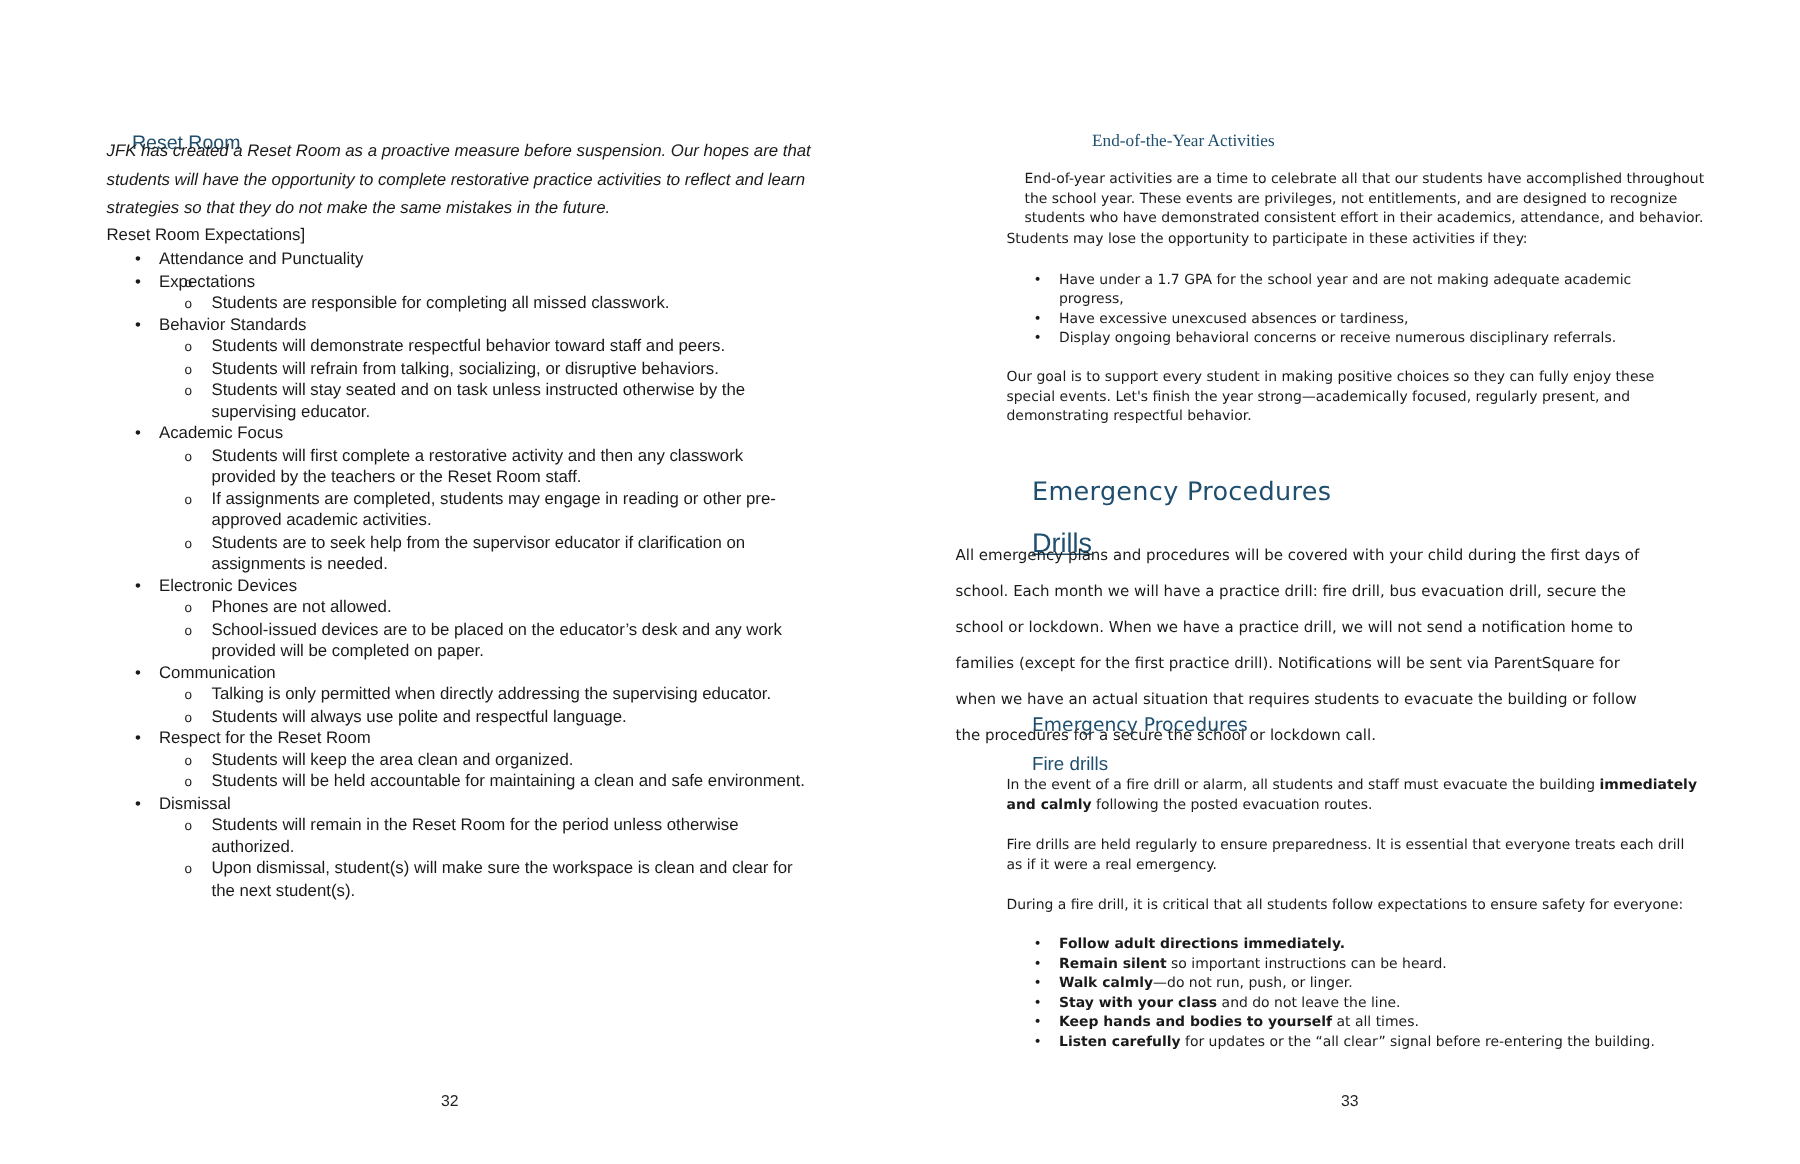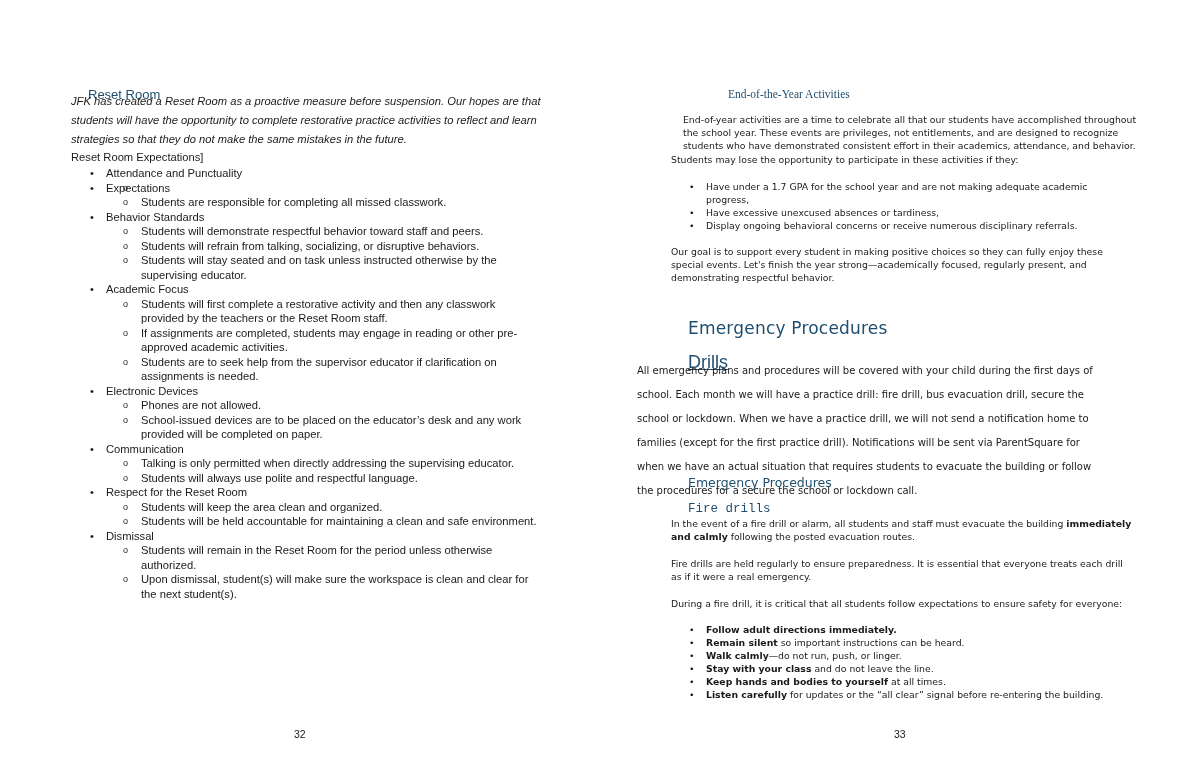--- a/index.html
+++ b/index.html
@@ -23,21 +23,21 @@
   .lp-sub .bul { position: absolute; left: 52px; top: 0; font-size: 9px; }
   .rp-title1 { position: absolute; left: 711px; top: 71px; font-size: 11.5px; font-family: Liberation Serif, serif; }
   .rp-para { position: absolute; left: 671px; width: 462px; font-size: 9.3px; line-height: 13px; font-family: "DejaVu Sans", sans-serif; }
   .rp-list { position: absolute; left: 671px; width: 462px; font-size: 9.3px; line-height: 13px; font-family: "DejaVu Sans", sans-serif; }
   .rp-li { position: relative; padding-left: 35px; }
   .rp-li .bul { position: absolute; left: 18px; top: 0; }
   .rp-h1 { position: absolute; left: 671px; top: 301px; font-size: 17px; font-family: "DejaVu Sans", sans-serif; letter-spacing: 0.2px; }
   .rp-h2 { position: absolute; left: 671px; top: 335px; font-size: 18px; font-family: "Liberation Sans", sans-serif; text-decoration: underline; }
   .rp-para2 { position: absolute; left: 637px; top: 359px; width: 462px; font-size: 10px; line-height: 24px; font-family: "DejaVu Sans", sans-serif; }
   .rp-h3 { position: absolute; left: 671px; top: 458px; font-size: 12.5px; font-family: "DejaVu Sans", sans-serif; }
-  .rp-h4 { position: absolute; left: 671px; top: 485px; font-size: 12.5px; font-family: Liberation Mono, monospace; }
+  .rp-h4 { position: absolute; left: 671px; top: 485px; font-size: 12.5px; font-family: Liberation Sans, sans-serif; }
   b { font-weight: bold; }
 
   .page-num { position: absolute; top: 728px; font-size: 10.5px; font-family: "Liberation Sans", sans-serif; color: #222; }
 </style>
 </head>
 <body>
 
 <div class="page page-left"></div>
 <div class="page page-right"></div>
 

